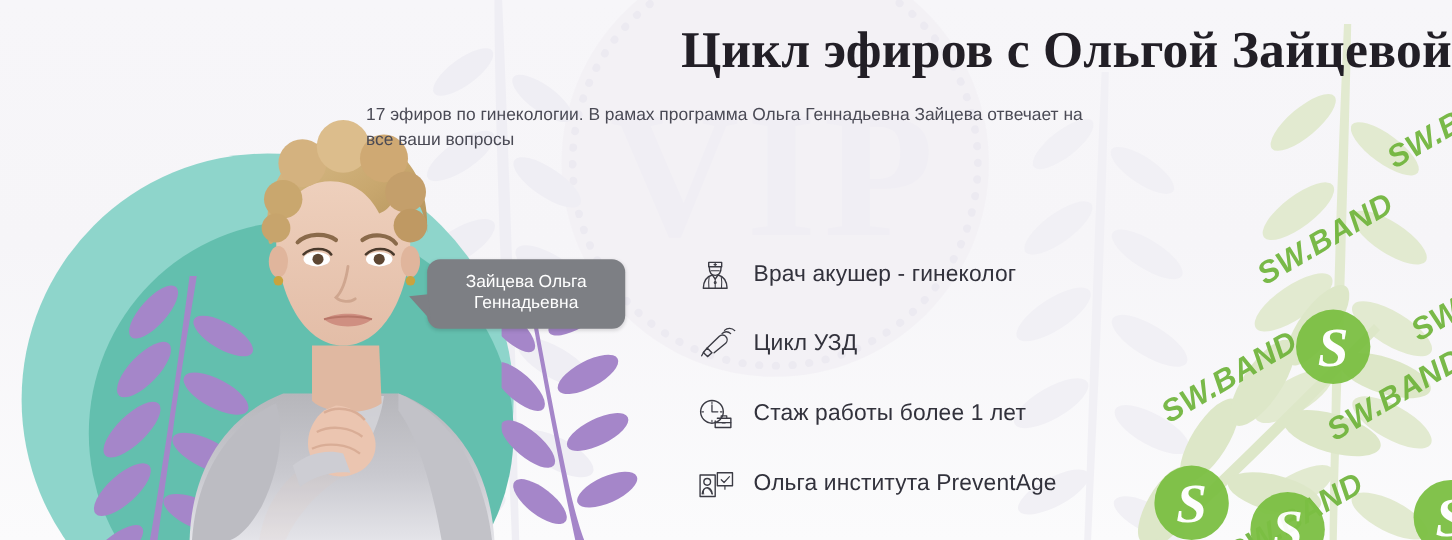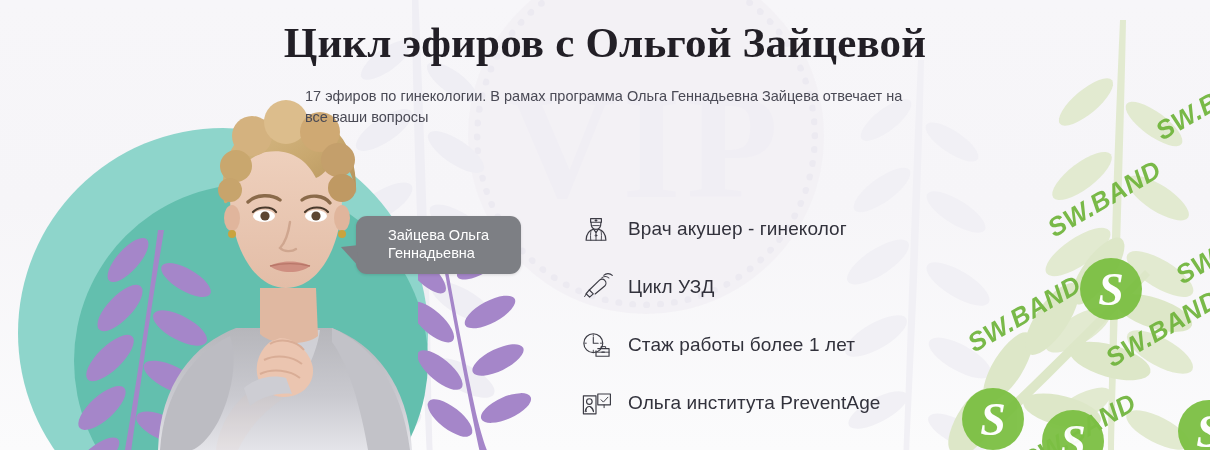--- a/index.html
+++ b/index.html
@@ -80,40 +80,40 @@
     border-radius: 11px;
     display: flex;
     align-items: center;
     justify-content: center;
     box-shadow: 0 1px 3px rgba(0,0,0,.12);
   }
   .badge-text {
     color: #ffffff;
     font-size: 14.5px;
     line-height: 1.22;
-    text-align: left;
+    text-align: center;
     white-space: pre-line;
     font-weight: 400;
   }
   .badge-tail {
     position: absolute;
     left: -14px; bottom: 6px;
     width: 0; height: 0;
     border-style: solid;
     border-width: 0 16px 22px 0;
     border-color: transparent #7d7f84 transparent transparent;
     transform: rotate(-6deg);
   }
 
   
   .title {
     position: absolute;
     left: 0; top: 18px;
     width: 1210px;
-    text-align: center;
+    text-align: right;
     font-family: "Liberation Serif", serif;
     font-size: 43px;
     font-weight: 700;
     color: #221f26;
     letter-spacing: .2px;
     white-space: nowrap;
   }
   .subtitle {
     position: absolute;
     left: 305px; top: 86px;

